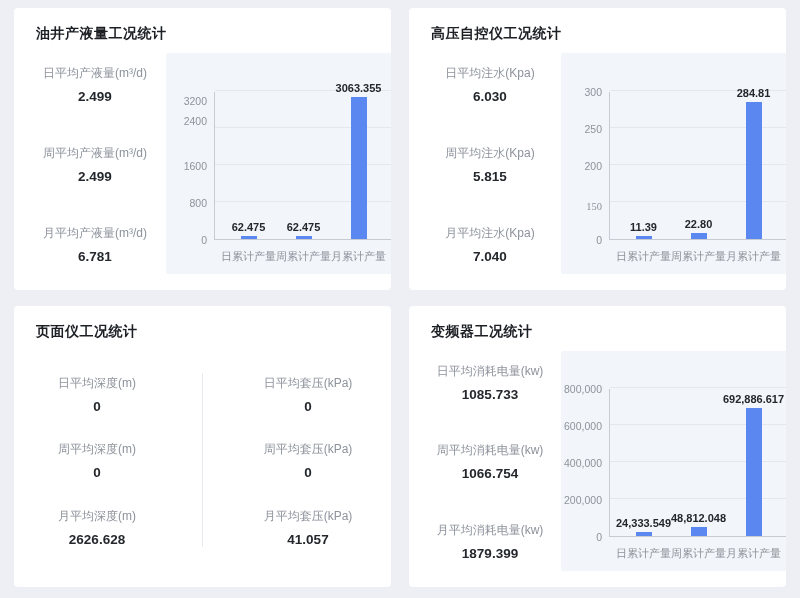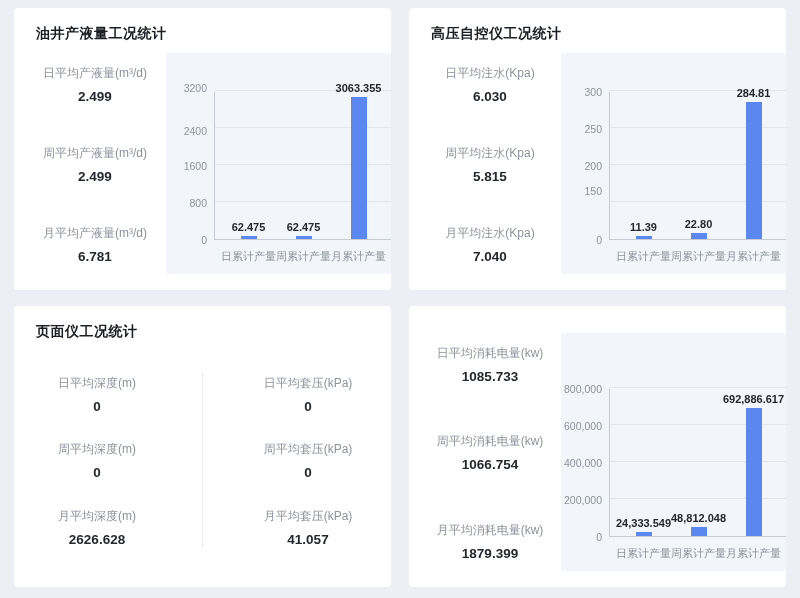--- a/index.html
+++ b/index.html
@@ -111,22 +111,22 @@
           <div class="stat-label">月平均产液量(m³/d)</div>
           <div class="stat-value">6.781</div>
         </div>
       </div>
       <div class="chart-box">
         <div class="chart">
             <div class="yaxis">
               <div class="ytick" style="bottom: -5px;">0</div>
               <div class="ytick" style="bottom: 32px;">800</div>
               <div class="ytick" style="bottom: 69px;">1600</div>
-              <div class="ytick" style="bottom: 104px;">2400</div>
-              <div class="ytick" style="bottom: 147px;">3200</div>
+              <div class="ytick" style="bottom: 114px;">2400</div>
+              <div class="ytick" style="bottom: 134px;">3200</div>
             </div>
             <div class="plotwrap">
               <div class="plot">
                 <div class="gridline" style="bottom: 37px;"></div>
                 <div class="gridline" style="bottom: 74px;"></div>
                 <div class="gridline" style="bottom: 111px;"></div>
                 <div class="gridline" style="bottom: 148px;"></div>
                 <div class="barcell">
                   <div class="barwrap">
                     <div class="barlabel">62.475</div>
@@ -171,21 +171,21 @@
         </div>
         <div class="stat-group">
           <div class="stat-label">月平均注水(Kpa)</div>
           <div class="stat-value">7.040</div>
         </div>
       </div>
       <div class="chart-box">
         <div class="chart">
             <div class="yaxis">
               <div class="ytick" style="bottom: -5px;">0</div>
-              <div class="ytick" style="bottom: 44px;">150</div>
+              <div class="ytick" style="bottom: 28px; font-family: Liberation Serif, serif;">150</div>
               <div class="ytick" style="bottom: 69px; margin-left: 42px;">200</div>
               <div class="ytick" style="bottom: 106px;">250</div>
               <div class="ytick" style="bottom: 143px;">300</div>
             </div>
             <div class="plotwrap">
               <div class="plot">
                 <div class="gridline" style="bottom: 37px;"></div>
                 <div class="gridline" style="bottom: 74px;"></div>
                 <div class="gridline" style="bottom: 111px;"></div>
                 <div class="gridline" style="bottom: 148px;"></div>
@@ -248,20 +248,21 @@
         </div>
         <div class="stat-group">
           <div class="stat-label">月平均套压(kPa)</div>
           <div class="stat-value">41.057</div>
         </div>
       </div>
     </div>
   </div>
 
   <div class="card">
+    <div class="card-title">变频器工况统计</div>
     <div class="card-content">
       <div class="stats-col">
         <div class="stat-group">
           <div class="stat-label">日平均消耗电量(kw)</div>
           <div class="stat-value">1085.733</div>
         </div>
         <div class="stat-group">
           <div class="stat-label">周平均消耗电量(kw)</div>
           <div class="stat-value">1066.754</div>
         </div>

